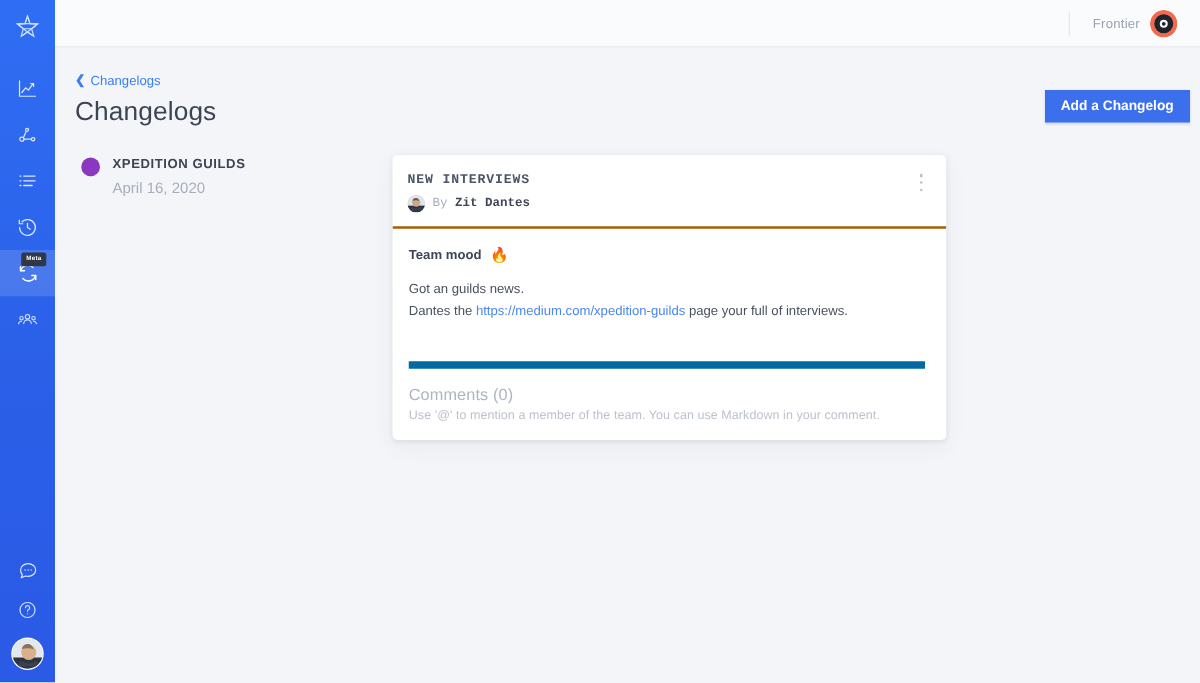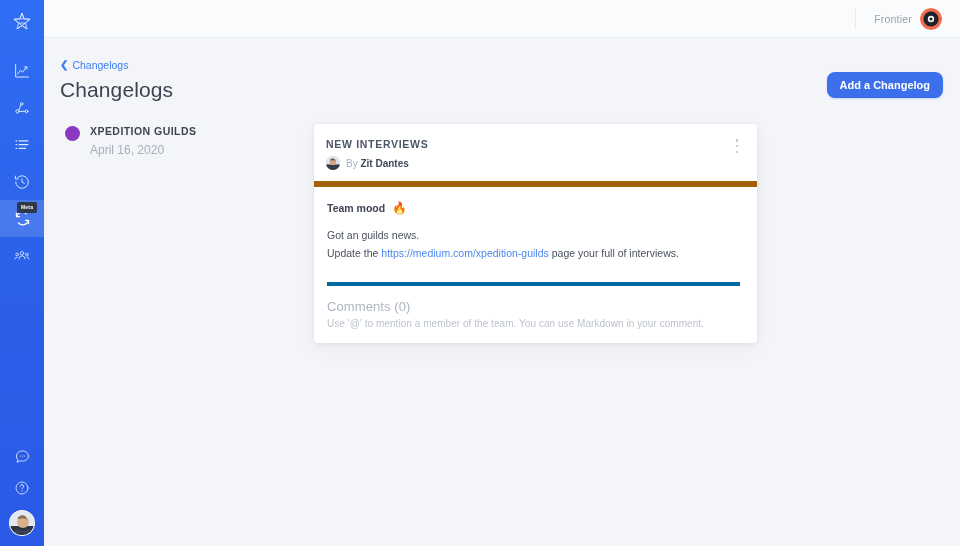--- a/index.html
+++ b/index.html
@@ -71,23 +71,23 @@
     display: inline-flex; align-items: center; gap: 4px;
     color: #3b7ef0; font-size: 10.5px; cursor: pointer; margin-left: 0;
   }
   .breadcrumb .chev { font-size: 10px; line-height: 1; font-weight: 700; }
   .page-title {
     font-size: 21px; color: #3d4453; font-weight: 400;
     margin-top: 6px; letter-spacing: .1px;
   }
 
   .add-btn {
-    position: absolute; right: 17px; top: 72px;
+    position: absolute; right: 8px; top: 72px;
     background: #3b6fec; color: #fff;
-    border: none; border-radius: 8px;
+    border: none; border-radius: 0;
     font-family: "Liberation Sans", sans-serif;
     font-size: 11px; font-weight: 700;
     padding: 7px 13px; cursor: pointer;
     box-shadow: 0 1px 2px rgba(59,111,236,.25);
   }
 
   .body-row { display: flex; margin-top: 22px; gap: 28px; }
 
   
   .cl-list { width: 226px; flex: 0 0 226px; padding-left: 5px; }
@@ -103,22 +103,23 @@
   .cl-date { font-size: 12px; color: #a6adbb; margin-top: 5px; line-height: 14px; }
 
   
   .card {
     width: 443px; background: #fff; border-radius: 4px;
     box-shadow: 0 1px 4px rgba(60,72,100,.09), 0 6px 18px rgba(60,72,100,.055);
     overflow: hidden;
   }
   .card-head {
     padding: 13px 14px 11px 12px;
-    border-bottom: 6px solid #a16207;
+    border-bottom: 2px solid #a16207;
     position: relative;
+    font-family: Liberation Mono, monospace;
   }
   .card-title {
     font-size: 10.5px; font-weight: 700; color: #4b5567;
     letter-spacing: .7px; line-height: 14px;
   }
   .card-byline { display: flex; align-items: center; gap: 6px; margin-top: 5px; }
   .byline-avatar {
     width: 14px; height: 14px; border-radius: 50%; overflow: hidden;
     background: #cfd5df; flex: 0 0 14px;
   }
@@ -139,22 +140,22 @@
     font-size: 10.5px; font-weight: 700; color: #3d4453; line-height: 14px;
   }
   .mood-emoji { font-size: 12px; line-height: 1; }
   .para {
     margin-top: 13px; font-size: 10.5px; color: #4a515f; line-height: 15.5px;
   }
   .para a { color: #4b87ef; text-decoration: none; }
   .para .line2 { display: block; margin-top: 2px; }
 
   .comments-title {
-    margin: 21px 0 0 0; padding-top: 13px;
-    border-top: 4px solid #0369a1;
+    margin: 32px 0 0 0; padding-top: 13px;
+    border-top: 6px solid #0369a1;
     font-size: 13px; color: #aeb5c2; font-weight: 400; letter-spacing: .1px;
   }
   .comment-box {
     margin: 11px 0 0 0;
     height: 50px; width: 100%;
     background: #f6f7f9; border: 1px solid #e6e9ef; border-radius: 3px;
     padding: 9px 10px;
     font-family: "Liberation Sans", sans-serif;
     font-size: 10.5px; color: #6d7585;
     resize: none; outline: none;
@@ -334,21 +335,21 @@
 
           <div class="card-body">
 
             <div class="mood-row">
               <span>Team mood</span>
               <span class="mood-emoji">🔥</span>
             </div>
 
             <div class="para">
               <span>Got an guilds news.</span>
-              <span class="line2"><span>Update the </span><a href="#">https://medium.com/xpedition-guilds</a><span> page your full of interviews.</span></span>
+              <span class="line2"><span>Dantes the </span><a href="#">https://medium.com/xpedition-guilds</a><span> page your full of interviews.</span></span>
             </div>
 
             <div class="comments-title">Comments (0)</div>
 
 
             <div class="comment-hint">Use '@' to mention a member of the team. You can use Markdown in your comment.</div>
           </div>
         </section>
       </div>
     </main>

